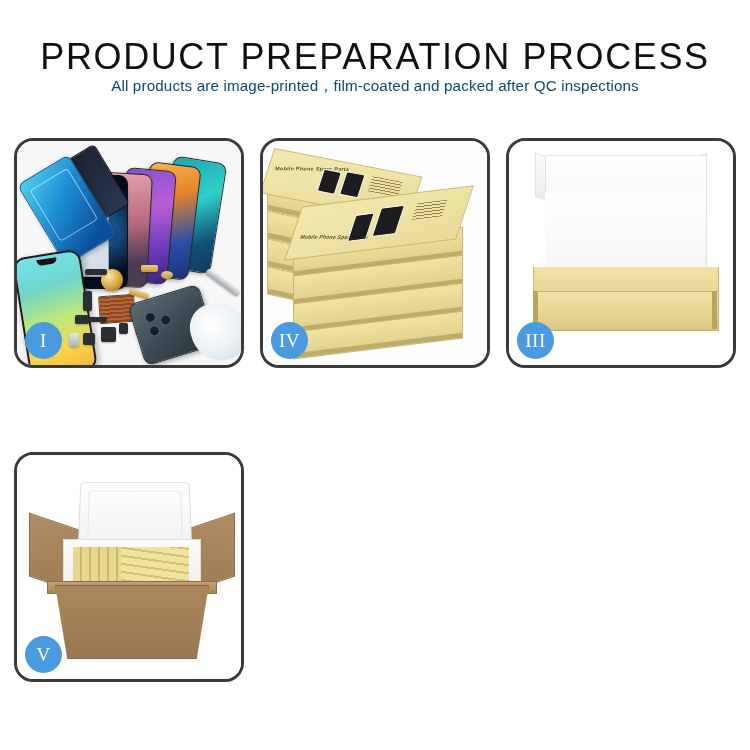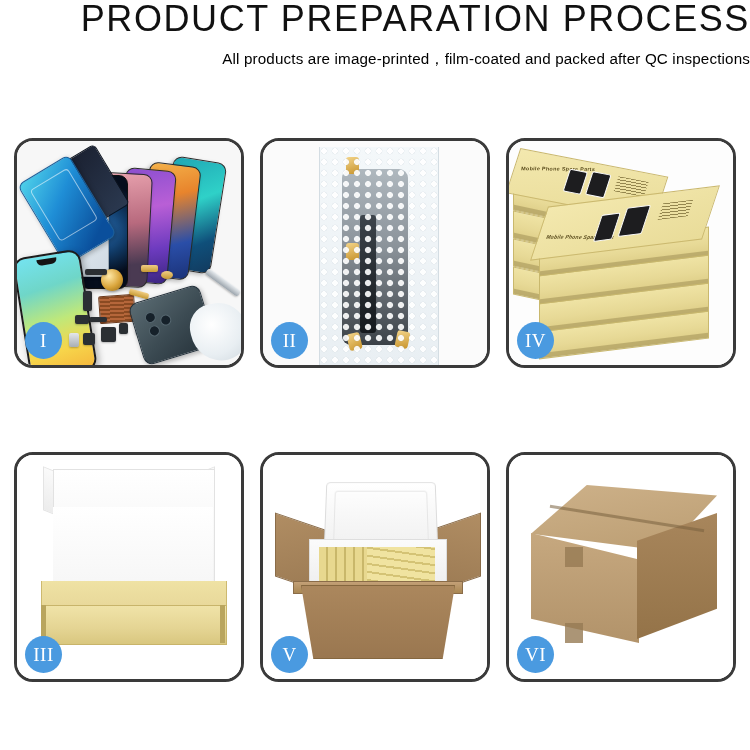--- a/index.html
+++ b/index.html
@@ -7,35 +7,34 @@
     background: #ffffff;
   }
   body {
     width: 750px; height: 750px;
     font-family: "Liberation Sans", sans-serif;
     overflow: hidden;
     position: relative;
   }
 
   
-  .header { text-align: right; }
+  .header { text-align: center; padding-top: 38px; }
   .page-title {
     font-size: 36px;
     font-weight: 500;
     letter-spacing: 1.6px;
     color: #111111;
     line-height: 1.05;
     white-space: nowrap;
   }
   .page-subtitle {
-    margin-top: 11px;
     font-size: 15.2px;
     font-weight: 400;
     letter-spacing: .15px;
-    color: #000000;
+    color: #0c4a6e;
     white-space: nowrap;
   }
 
   
   .panel-grid {
     position: absolute;
     left: 14px; top: 138px;
     width: 722px;
     display: grid;
     grid-template-columns: repeat(3, 230px);
@@ -396,35 +395,20 @@
         <i style="left:12px;top:12px;"></i>
         <i style="left:12px;top:26px;"></i>
         <i style="left:26px;top:19px;"></i>
       </div>
       <div class="tool"></div>
       <div class="hand"></div>
     </div>
     <div class="badge">I</div>
   </div>
 
-  <div class="panel">
-    <div class="panel-photo">
-      <div class="p2-bg"></div>
-      <div class="bubblebag">
-        <div class="inner-part"></div>
-        <div class="inner-flex"></div>
-        <div class="gold-tab" style="left:26px;top:10px;"></div>
-        <div class="gold-tab" style="left:26px;top:96px;"></div>
-        <div class="gold-tab" style="left:28px;top:186px;transform:rotate(-14deg);"></div>
-        <div class="gold-tab" style="left:76px;top:184px;transform:rotate(12deg);"></div>
-        <div class="bubbletex"></div>
-      </div>
-    </div>
-    <div class="badge">II</div>
-  </div>
 
   <div class="panel">
     <div class="panel-photo">
       <div class="p4-bg"></div>
       <div class="stackwrap">
 
         <div class="sbox" style="left:4px;  top:50px;  width:96px; height:28px; transform:skewY(12deg);">
             <span class="sbox-edge"></span>
           </div>
         <div class="sbox" style="left:4px;  top:80px;  width:96px; height:26px; transform:skewY(12deg);">
@@ -493,26 +477,14 @@
       <div class="foam-lid"></div>
       <div class="foam-box"></div>
       <div class="ybars"></div>
       <div class="ybars2"></div>
       <div class="carton-rim"></div>
       <div class="carton-front"></div>
     </div>
     <div class="badge">V</div>
   </div>
 
-  <div class="panel">
-    <div class="panel-photo">
-      <div class="p6-bg"></div>
-      <div class="c6-top"></div>
-      <div class="c6-left"></div>
-      <div class="c6-right"></div>
-      <div class="c6-seam"></div>
-      <div class="c6-tape" style="left:56px;top:92px;"></div>
-      <div class="c6-tape" style="left:56px;top:168px;"></div>
-    </div>
-    <div class="badge">VI</div>
-  </div>
 
 </div>
 
 </body></html>

